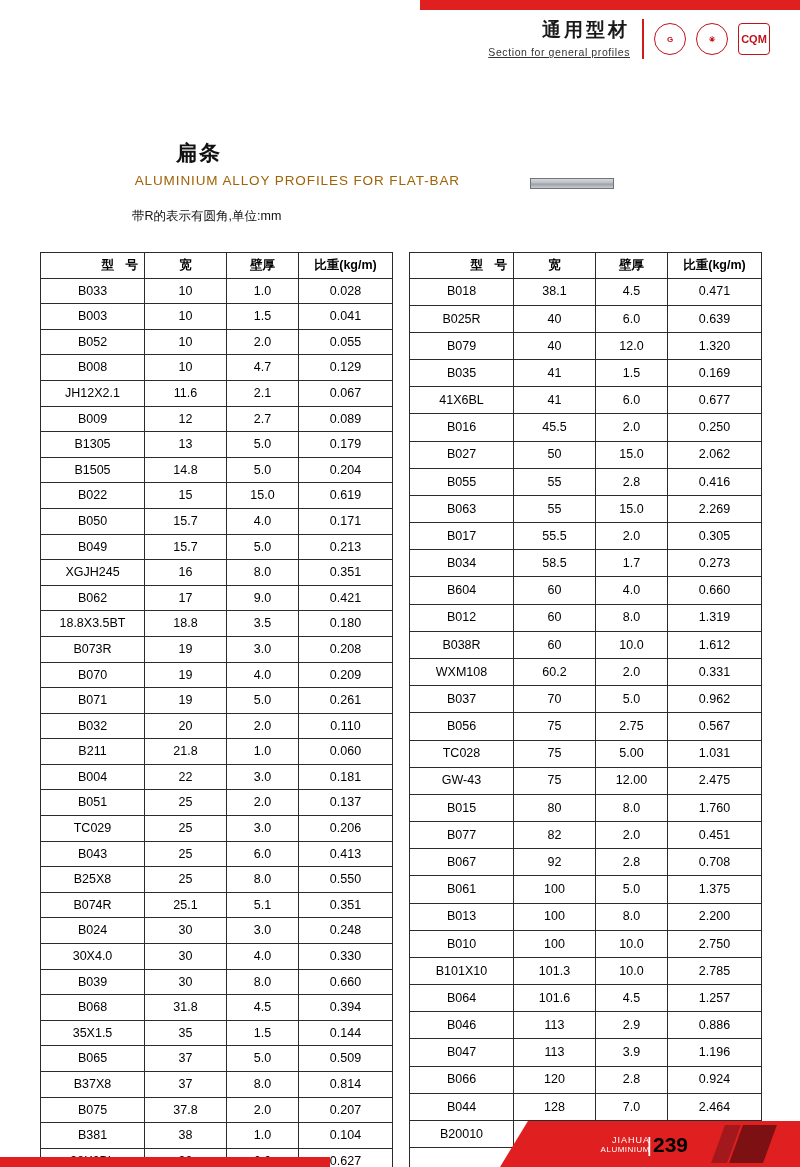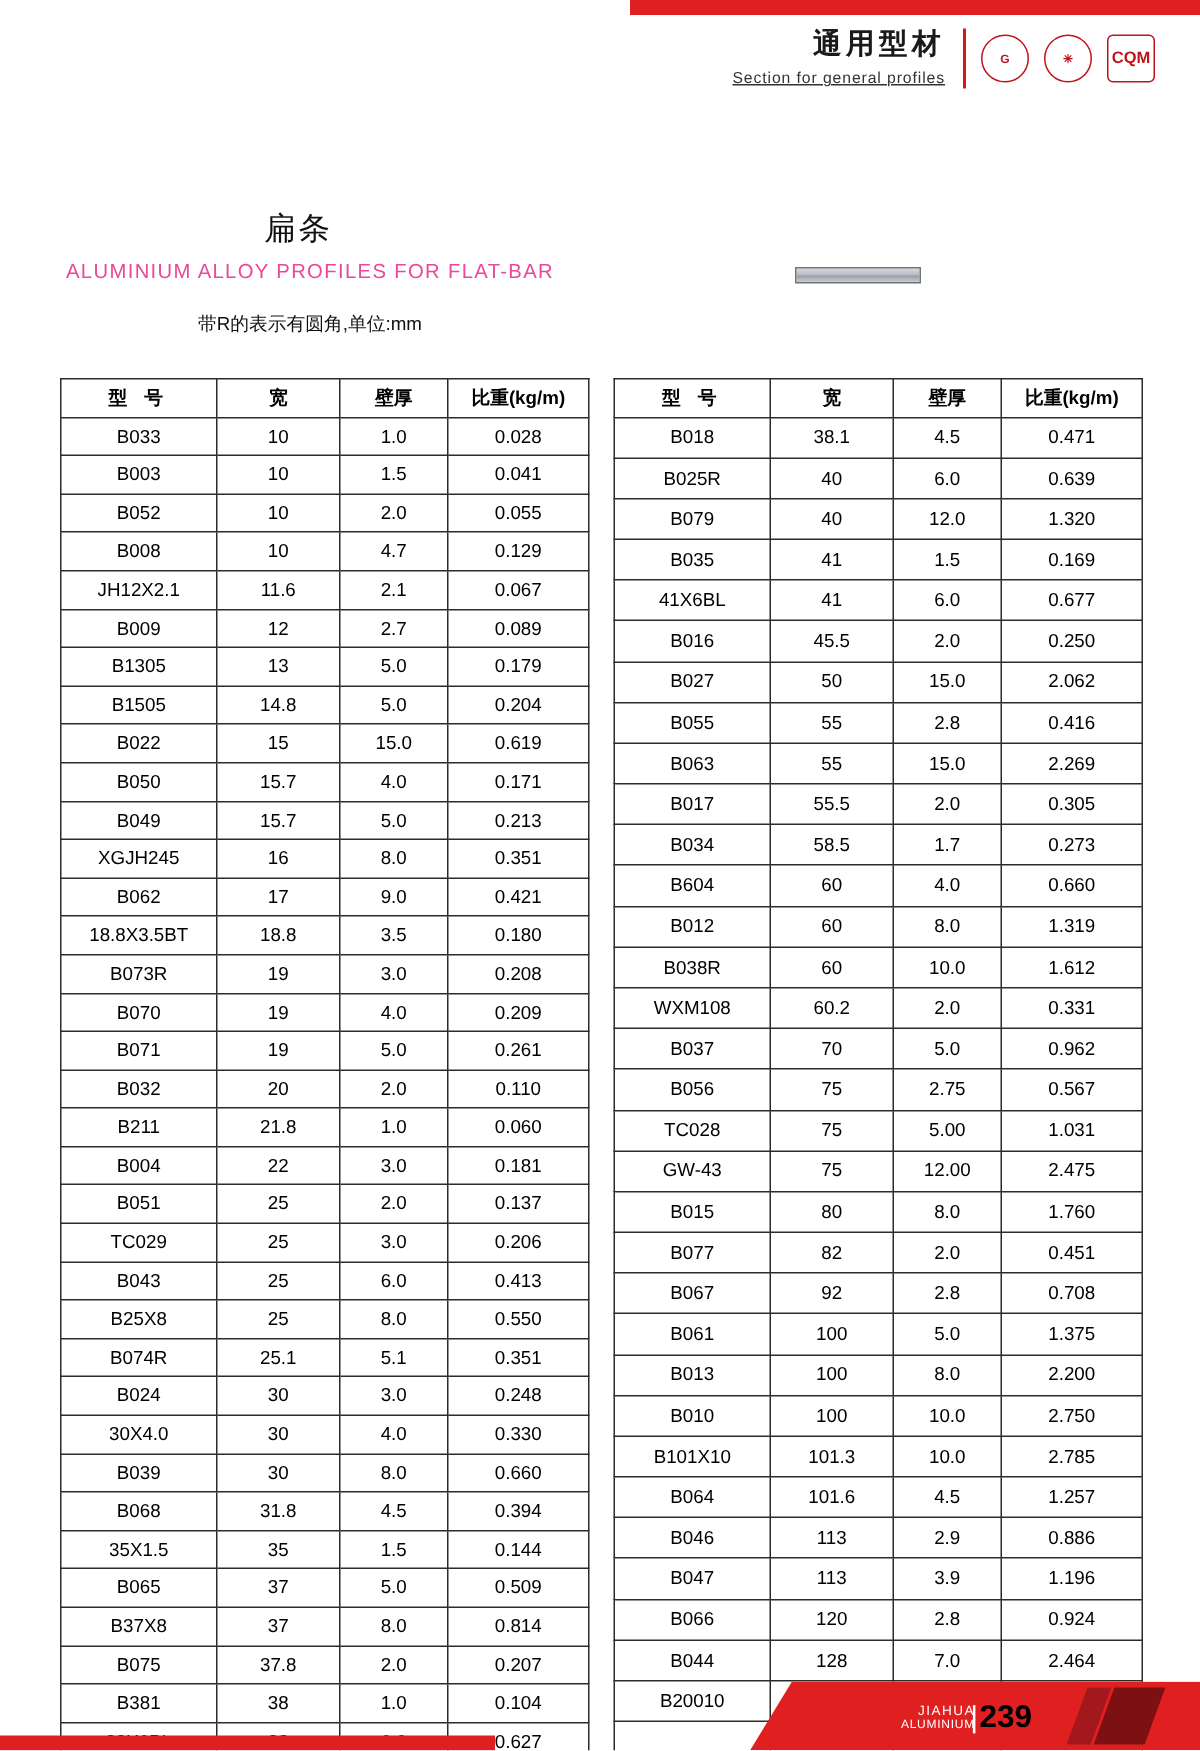--- a/index.html
+++ b/index.html
@@ -93,33 +93,34 @@
 
   
   .title-block {
     position: absolute;
     top: 140px;
     left: 40px;
     width: 420px;
   }
   .title-cn {
     font-size: 21px;
-    font-weight: normal;
+    font-weight: bold;
     color: #111;
     letter-spacing: 2px;
     line-height: 26px;
     padding-left: 136px;
   }
   .title-en {
     font-size: 13.5px;
-    color: #ec4899;
+    color: #a16207;
     letter-spacing: 0.9px;
     line-height: 22px;
     margin-top: 4px;
     padding-left: 4px;
+    text-align: right;
   }
   .title-note {
     font-size: 12.5px;
     color: #111;
     line-height: 20px;
     margin-top: 14px;
     padding-left: 92px;
   }
 
   
@@ -160,21 +161,21 @@
     height: 24.6px;
     padding: 0 2px;
     line-height: 24.6px;
     white-space: nowrap;
     overflow: hidden;
   }
   table.profile-table th {
     font-weight: bold;
     font-size: 12.5px;
   }
-  table.profile-table th.c0 { letter-spacing: 4px; }
+  table.profile-table th.c0 { letter-spacing: 4px; text-align: right; }
   col.c0 { width: 104px; }
   col.c1 { width: 82px; }
   col.c2 { width: 72px; }
   col.c3 { width: 94px; }
   td.empty { height: 24.6px; }
 
   
   .footer {
     position: absolute;
     bottom: 0; left: 0;

